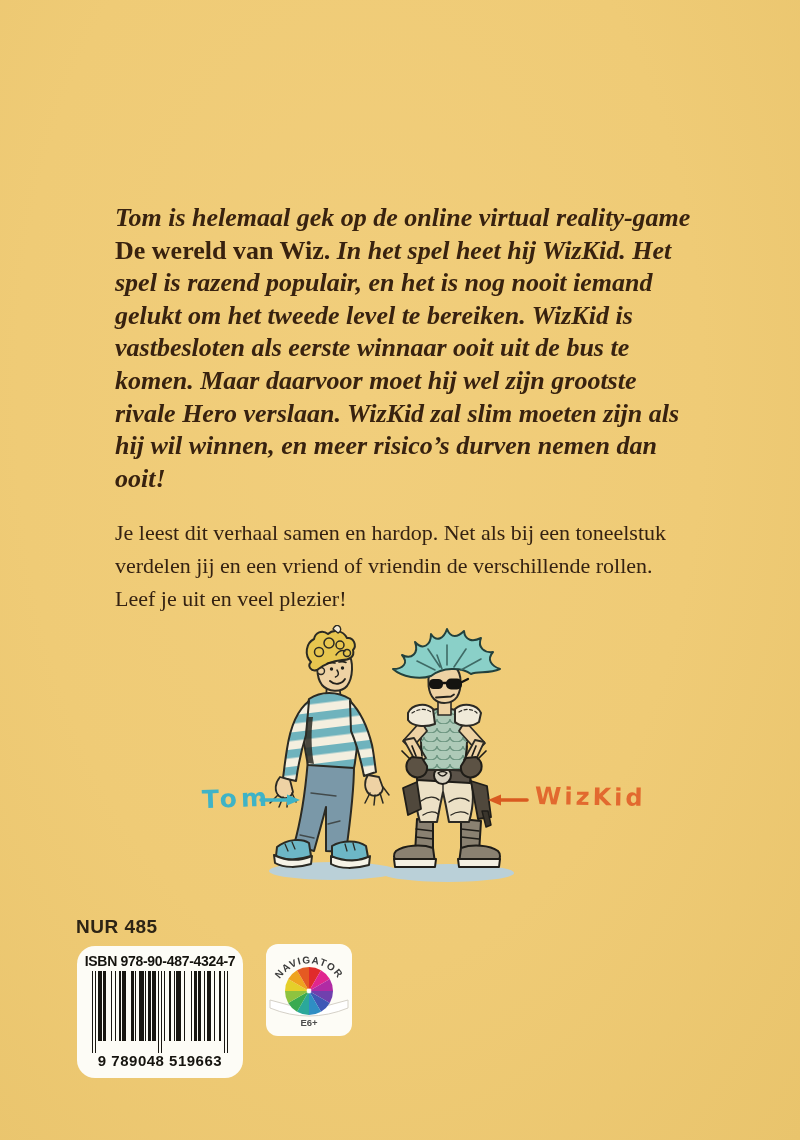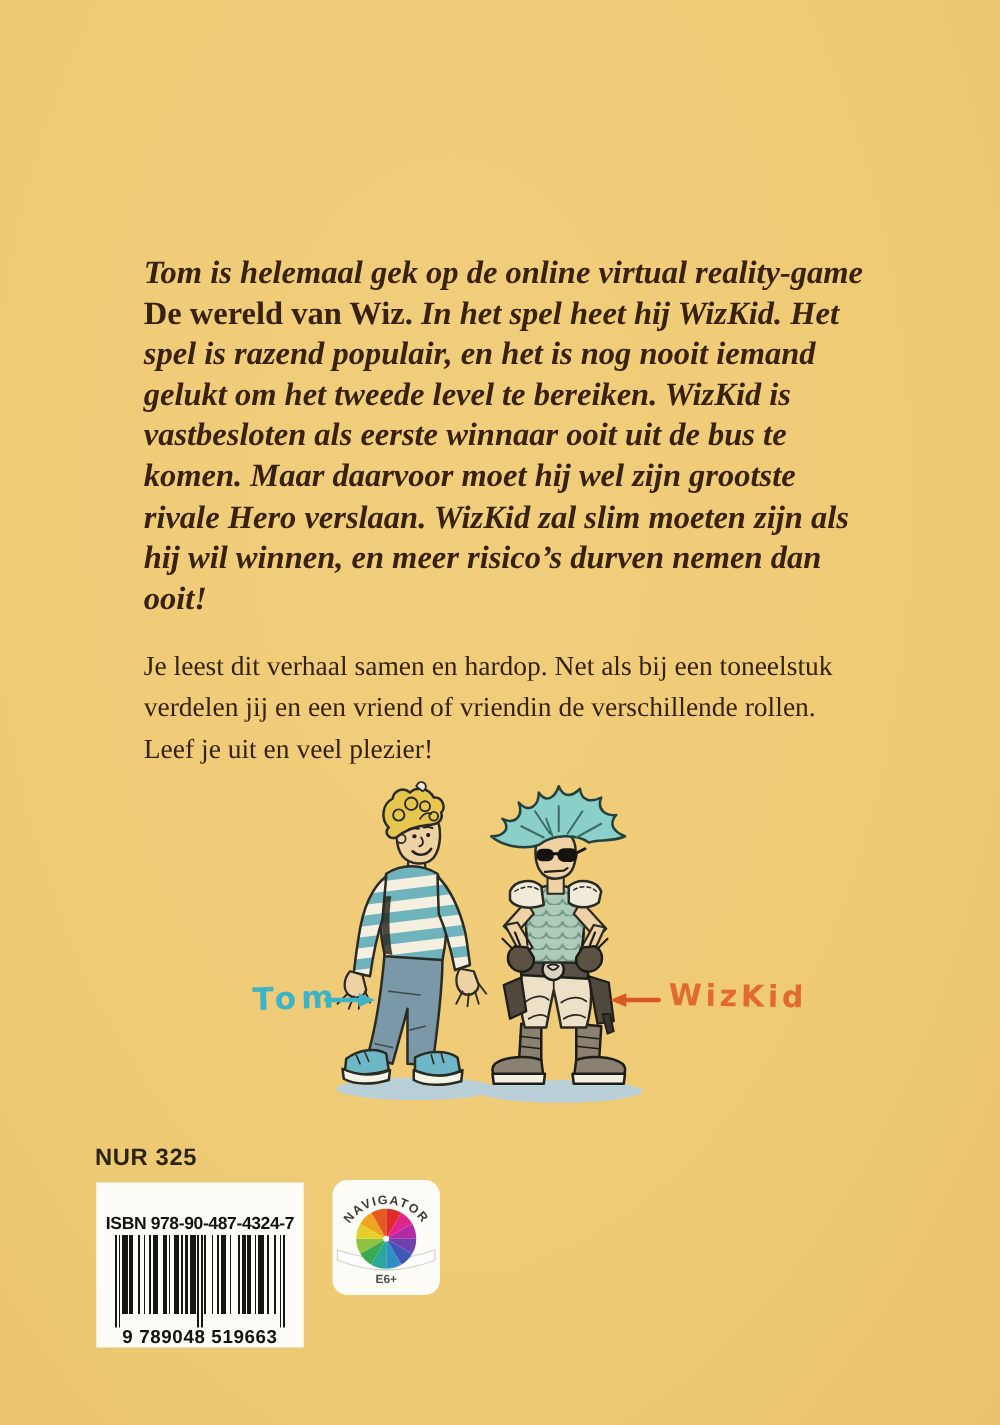--- a/index.html
+++ b/index.html
@@ -18,22 +18,22 @@
   .characters { position:absolute; left:190px; top:625px; width:440px; height:265px; }
   .char-label { position:absolute; font-family:"DejaVu Sans", sans-serif; font-weight:bold; }
   .tom-label { left:202px; top:784px; font-size:25px; letter-spacing:4px; color:#3fb3c6; transform:rotate(-2deg); }
   .wizkid-label { left:535px; top:783px; font-size:24px; letter-spacing:3px; color:#e2692f; transform:rotate(1deg); }
   .tom-arrow { position:absolute; left:258px; top:792px; }
   .wizkid-arrow { position:absolute; left:486px; top:792px; }
   
   .nur { position:absolute; left:76px; top:916px; font-family:"Liberation Sans", sans-serif;
          font-weight:bold; font-size:19px; letter-spacing:0.5px; color:#2d2415; }
   .isbn-box { position:absolute; left:77px; top:946px; width:166px; height:132px;
-              background:#fdfcf6; border-radius:0; box-sizing:border-box;
-              display:flex; flex-direction:column; align-items:center; padding-top:24px; }
+              background:#fdfcf6; border-radius:18px; box-sizing:border-box;
+              display:flex; flex-direction:column; align-items:center; padding-top:7px; }
   .isbn-text { font-family:"Liberation Sans", sans-serif; font-weight:bold; font-size:14px;
                line-height:16px; letter-spacing:-0.3px; color:#15130e; white-space:nowrap; }
   .barcode-svg { width:136px; height:82px; margin-top:2px; }
   .barcode-digits { font-family:"Liberation Sans", sans-serif; font-weight:bold; font-size:15px;
                     letter-spacing:0.5px; color:#15130e; margin-top:-1px; white-space:nowrap; }
   .navigator-badge { position:absolute; left:266px; top:944px; width:86px; height:92px;
                      background:#fdfcf6; border-radius:12px; }
 </style>
 </head>
 <body>
@@ -149,21 +149,21 @@
   <svg class="tom-arrow" width="44" height="16" viewBox="0 0 44 16">
     <path d="M3,8 L31,8" stroke="#3fb3c6" stroke-width="3.6" stroke-linecap="round" fill="none"></path>
     <path d="M29,2.5 L42,8 L29,13.5 Z" fill="#3fb3c6"></path>
   </svg>
   <svg class="wizkid-arrow" width="44" height="16" viewBox="0 0 44 16">
     <path d="M41,8 L13,8" stroke="#d95a20" stroke-width="3.6" stroke-linecap="round" fill="none"></path>
     <path d="M15,2.5 L2,8 L15,13.5 Z" fill="#d95a20"></path>
   </svg>
   <span class="char-label wizkid-label">WizKid</span>
 
-  <div class="nur">NUR 325</div>
+  <div class="nur">NUR 485</div>
 
   <div class="isbn-box">
     <div class="isbn-text">ISBN 978-90-487-4324-7</div>
     <svg class="barcode-svg" viewBox="0 0 95 64" preserveAspectRatio="none" shape-rendering="crispEdges">
         <rect x="0" y="0" width="1" height="64" fill="#181611"></rect>
         <rect x="2" y="0" width="1" height="64" fill="#181611"></rect>
         <rect x="4" y="0" width="1" height="55" fill="#181611"></rect>
         <rect x="5" y="0" width="1" height="55" fill="#181611"></rect>
         <rect x="6" y="0" width="1" height="55" fill="#181611"></rect>
         <rect x="8" y="0" width="1" height="55" fill="#181611"></rect>

